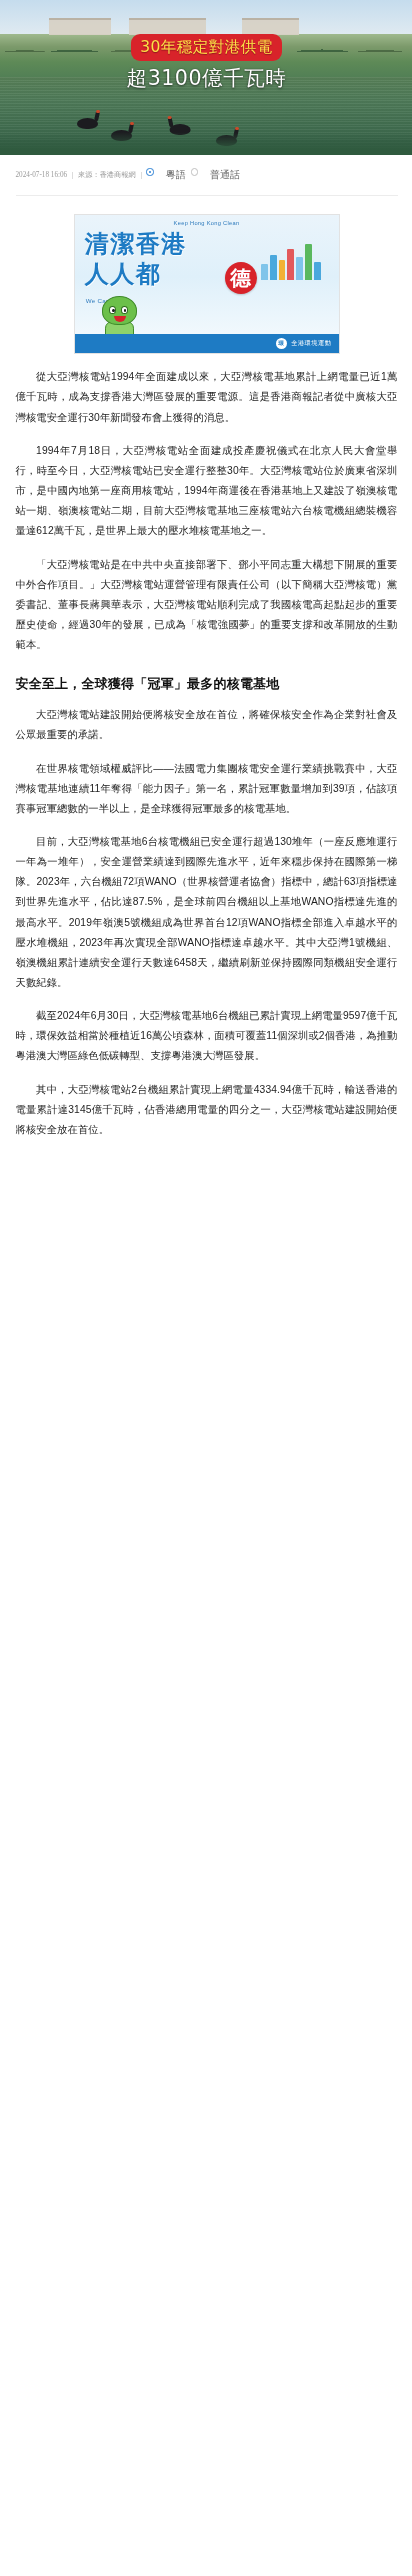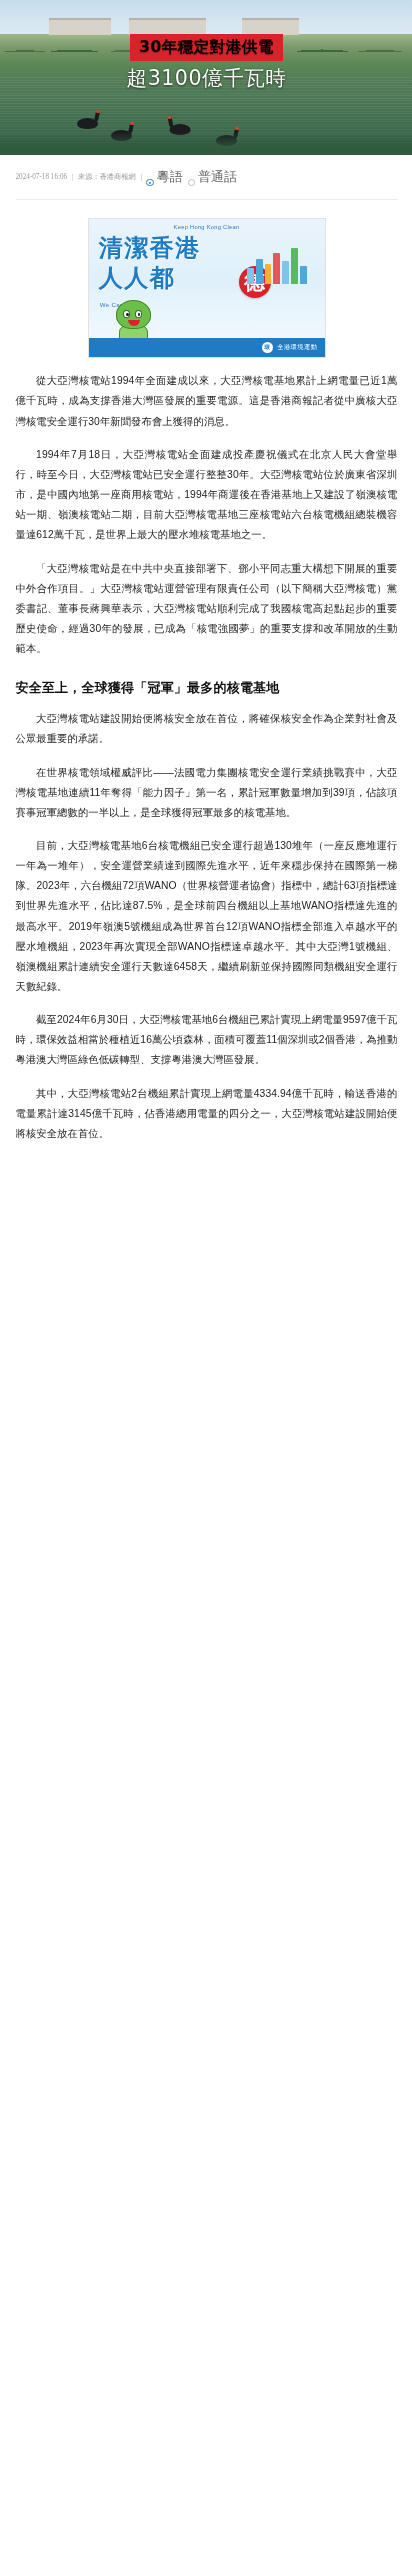--- a/index.html
+++ b/index.html
@@ -91,26 +91,26 @@
 
   
   .hero-text {
     position: absolute; left: 0; right: 0; top: 34px;
     text-align: center;
   }
   .hero-line1 {
     display: inline-block;
     font-family: "DejaVu Sans", "Liberation Sans", sans-serif;
     font-size: 15.5px;
-    font-weight: 700;
+    font-weight: 400;
     letter-spacing: 0.5px;
-    color: #000000;
+    color: #fde047;
     background: #d8232a;
     padding: 2.6px 9.3px 3.1px;
-    border-radius: 0;
+    border-radius: 9px;
     text-shadow: 0 0.5px 1px rgba(0,0,0,.35);
   }
   .hero-line2 {
     margin-top: 3.6px;
     font-family: "DejaVu Sans", "Liberation Sans", sans-serif;
     font-size: 20.6px;
     font-weight: 400;
     letter-spacing: 0.5px;
     color: #ffffff;
     text-shadow: 0 1px 2.6px rgba(0,0,0,.55), 0 0 1px rgba(0,0,0,.6);
@@ -139,41 +139,41 @@
     padding-bottom: 13px;
     flex-wrap: wrap;
     font-family: Liberation Serif, serif;
   }
   .meta-date { color: #9a9a9a; font-size: 7.2px; }
   .meta-sep {
     width: 0.5px; height: 6.7px; background: #dcdcdc; display: inline-block;
   }
   .meta-source { color: #9a9a9a; font-size: 7.2px; }
   .audio-btn {
-    display: inline-flex; align-items: flex-end; gap: 3px;
-    font-size: 13px; color: #666; cursor: pointer;
+    display: inline-flex; align-items: flex-start; gap: 12px;
+    font-size: 10px; color: #666; cursor: pointer;
   }
   .radio-dot {
     width: 7.2px; height: 7.2px; border-radius: 50%;
     border: 1px solid #2b7fd4; background: #fff;
     display: inline-block; position: relative;
   }
   .radio-dot.on::after {
     content:""; position: absolute; left: 1.5px; top: 1.5px;
     width: 2.1px; height: 2.1px; border-radius: 50%; background: #2b7fd4;
   }
   .radio-dot.off { border-color: #c0c0c0; }
 
   
   .poster-wrap {
     margin: 12.4px 15.5px 13.4px 15.5px;
     display: flex; justify-content: center;
   }
   .poster {
-    width: 238px; height: 140px;
+    width: 266px; height: 140px;
     border: 0.5px solid #e2e2e2;
     background: linear-gradient(to bottom, #eaf4fb 0%, #dff0fa 45%, #f7fbfe 100%);
     position: relative;
     overflow: hidden;
   }
   .poster-topbar {
     position: absolute; top: 5.2px; left: 0; right: 0;
     text-align: center; font-size: 5.7px; color: #2f7bbd; letter-spacing: 0.3px;
     font-family: "Liberation Sans", sans-serif;
   }

